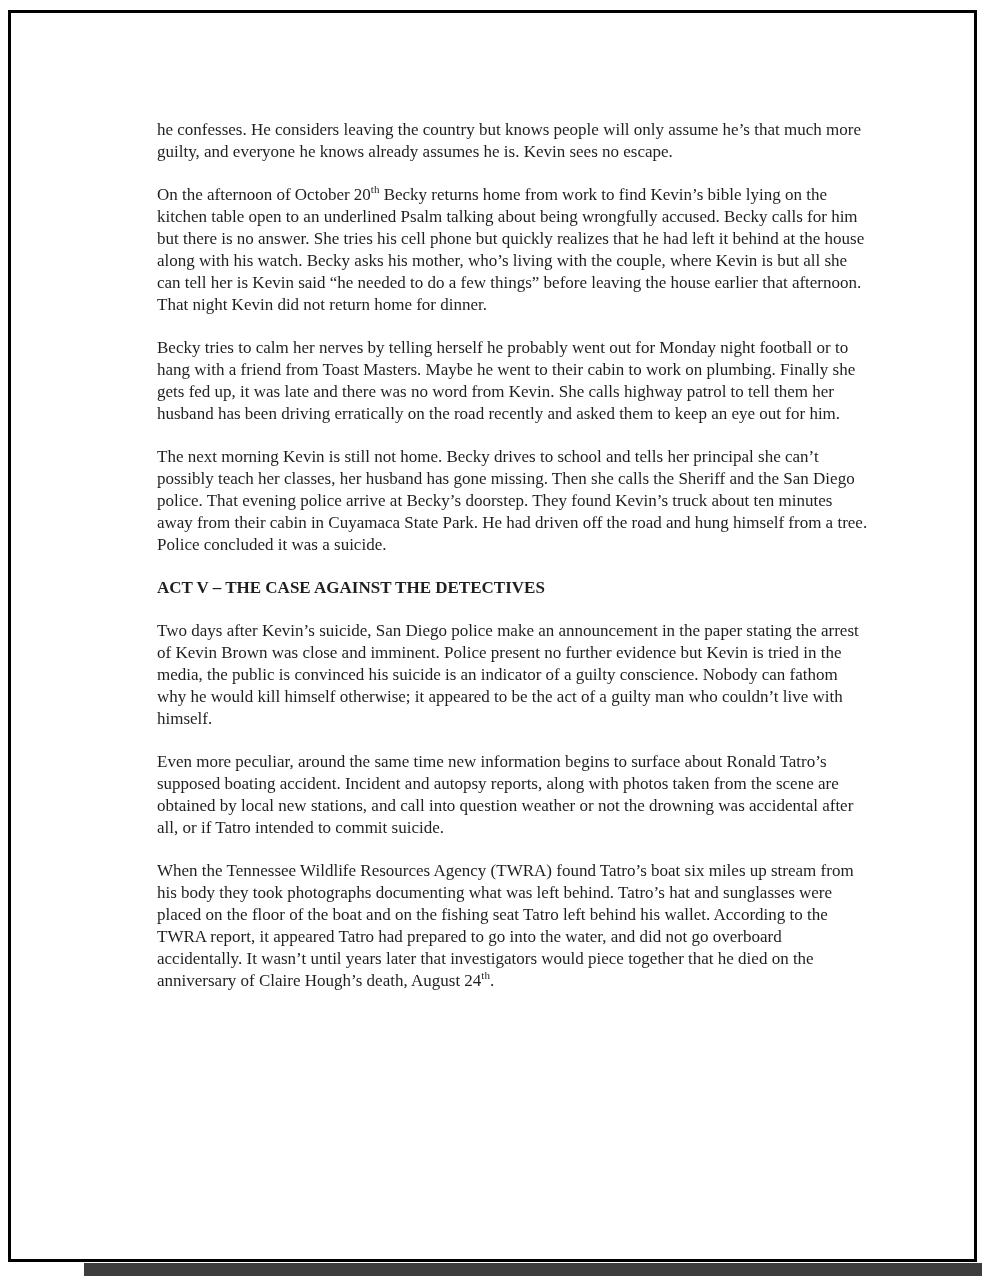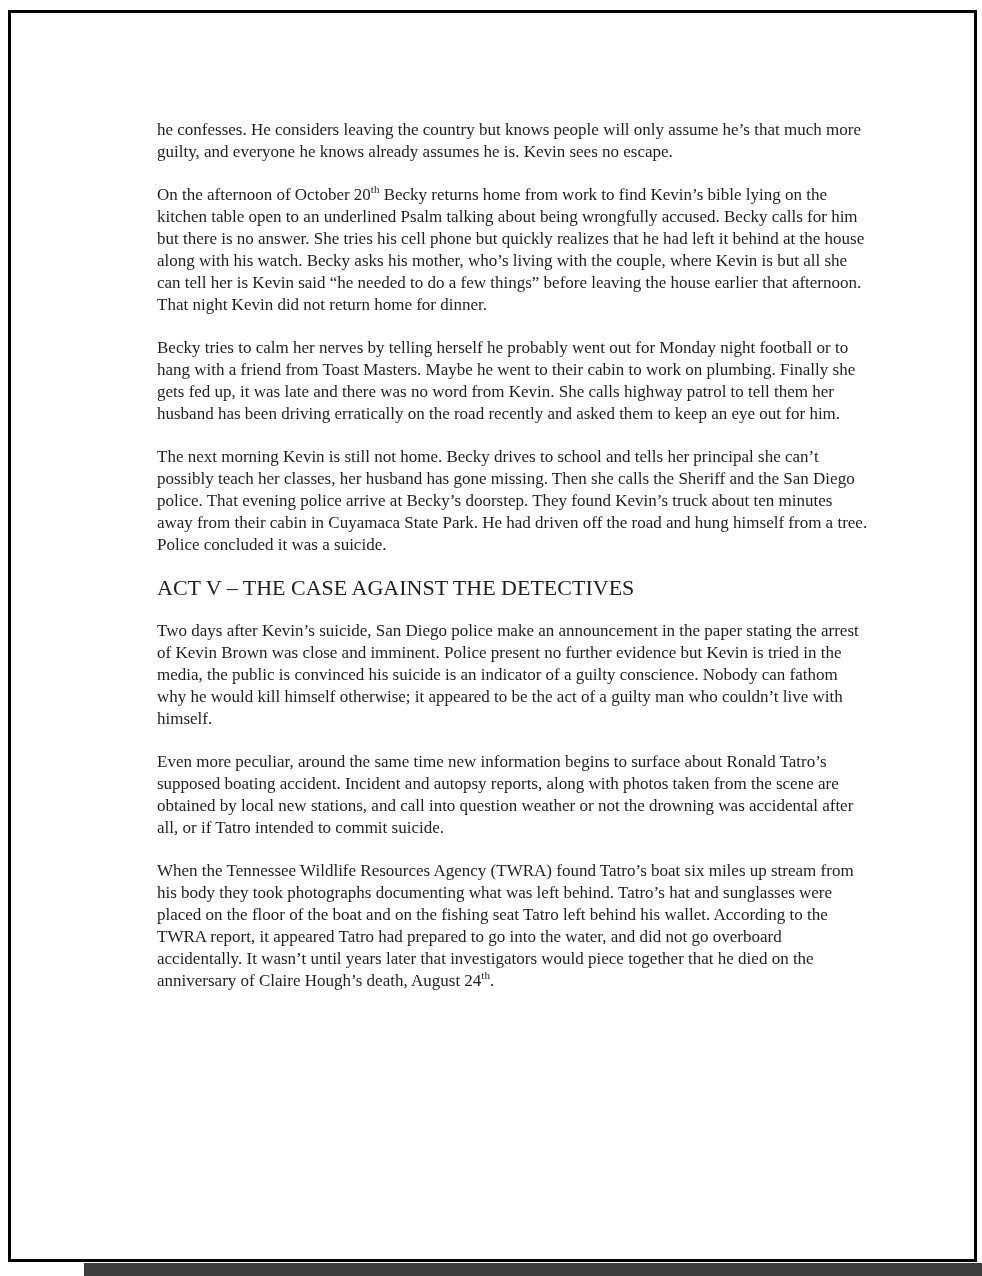--- a/index.html
+++ b/index.html
@@ -29,22 +29,22 @@
     color: var(--text, #1f1f1f);
     font-size: 17px;
     line-height: 22px;
     text-align: left;
   }
   .para, .heading {
     margin: 0 0 21px 0;
     padding: 0;
   }
   .heading {
-    font-size: 22px;
-    font-weight: normal;
+    font-size: 17px;
+    font-weight: bold;
     line-height: 22px;
   }
   sup.ordinal {
     font-size: 11px;
     line-height: 0;
     vertical-align: super;
     margin-top: 24px;
   }
   .bottom-strip {
     position: absolute;

